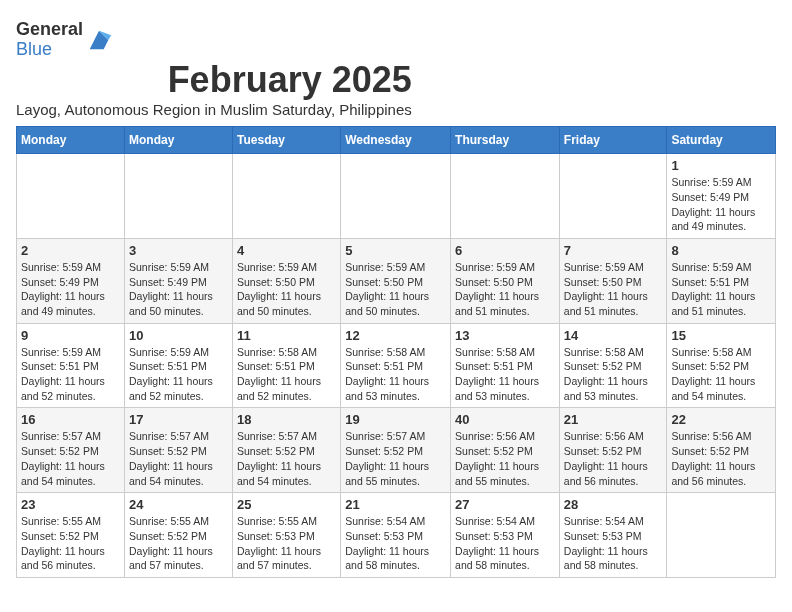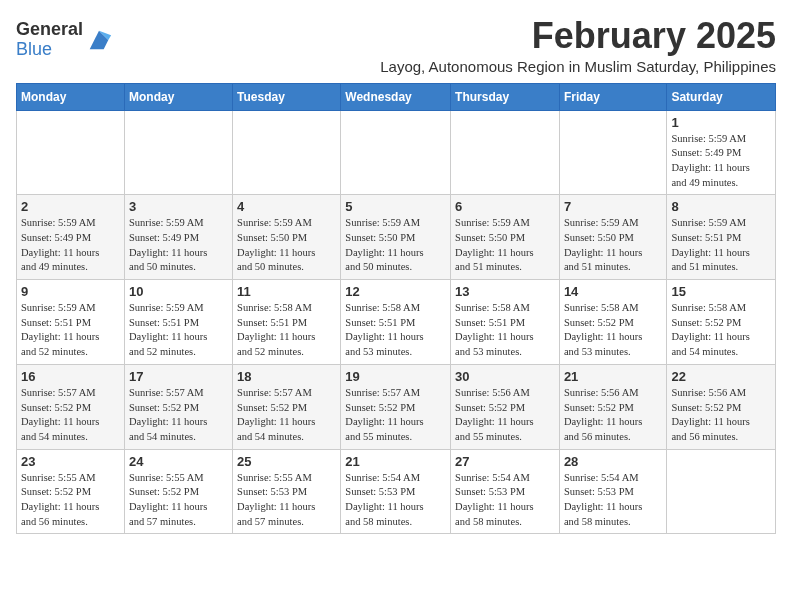--- a/index.html
+++ b/index.html
@@ -8,20 +8,21 @@
       background: #fff;
       width: 792px;
       min-height: 612px;
       padding: 16px;
     }
     .header-area {
       display: flex;
       align-items: flex-start;
       justify-content: space-between;
       margin-bottom: 4px;
+      flex-direction: column;
     }
     .logo {
       display: flex;
       align-items: center;
       margin-top: 4px;
     }
     .logo-text {
       display: flex;
       flex-direction: column;
       line-height: 1.1;
@@ -85,21 +86,20 @@
       font-size: 13px;
       font-weight: bold;
       color: #333;
       display: block;
       margin-bottom: 2px;
     }
     .day-info {
       color: #333;
       font-size: 10.5px;
       line-height: 1.4;
-      font-family: Liberation Serif, serif;
     }
     .empty-cell {
       background: #fff;
     }
   </style>
 </head>
 <body>
 
 <div class="header-area">
   <div class="logo">
@@ -271,21 +271,21 @@
 and 54 minutes.</div>
         </td>
         <td>
           <span class="day-number">19</span>
           <div class="day-info" style="white-space: pre-line;">Sunrise: 5:57 AM
 Sunset: 5:52 PM
 Daylight: 11 hours
 and 55 minutes.</div>
         </td>
         <td>
-          <span class="day-number">30</span>
+          <span class="day-number">40</span>
           <div class="day-info" style="white-space: pre-line;">Sunrise: 5:56 AM
 Sunset: 5:52 PM
 Daylight: 11 hours
 and 55 minutes.</div>
         </td>
         <td>
           <span class="day-number">21</span>
           <div class="day-info" style="white-space: pre-line;">Sunrise: 5:56 AM
 Sunset: 5:52 PM
 Daylight: 11 hours

